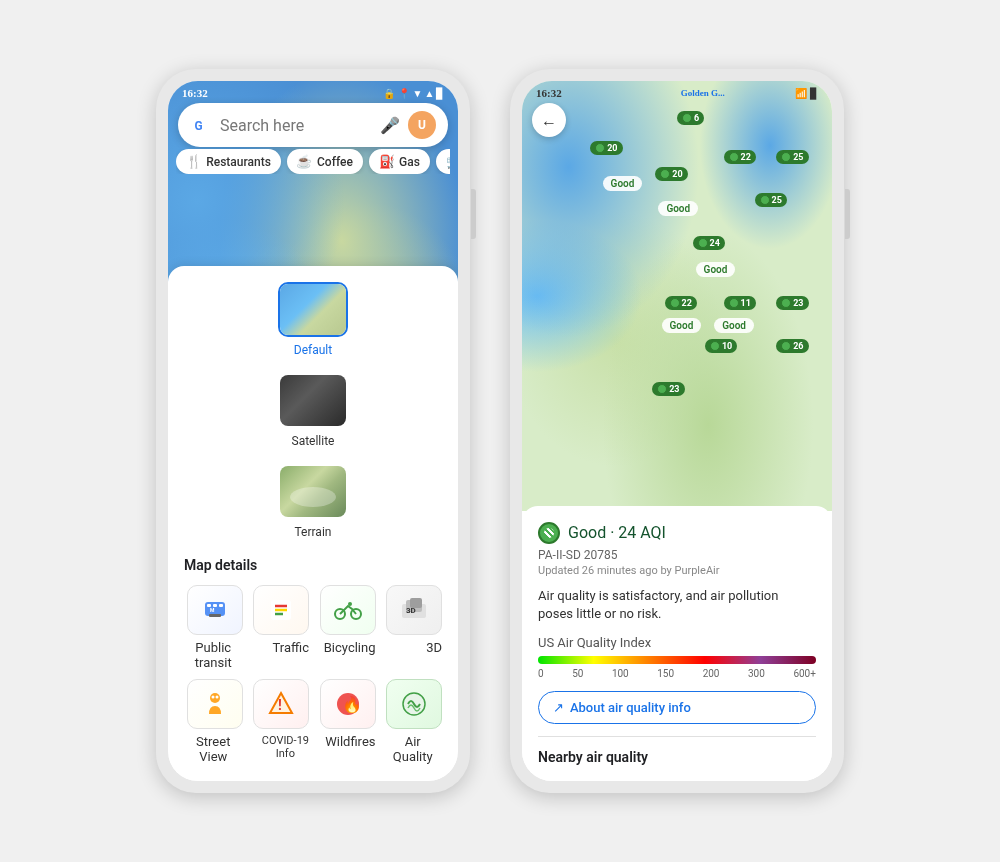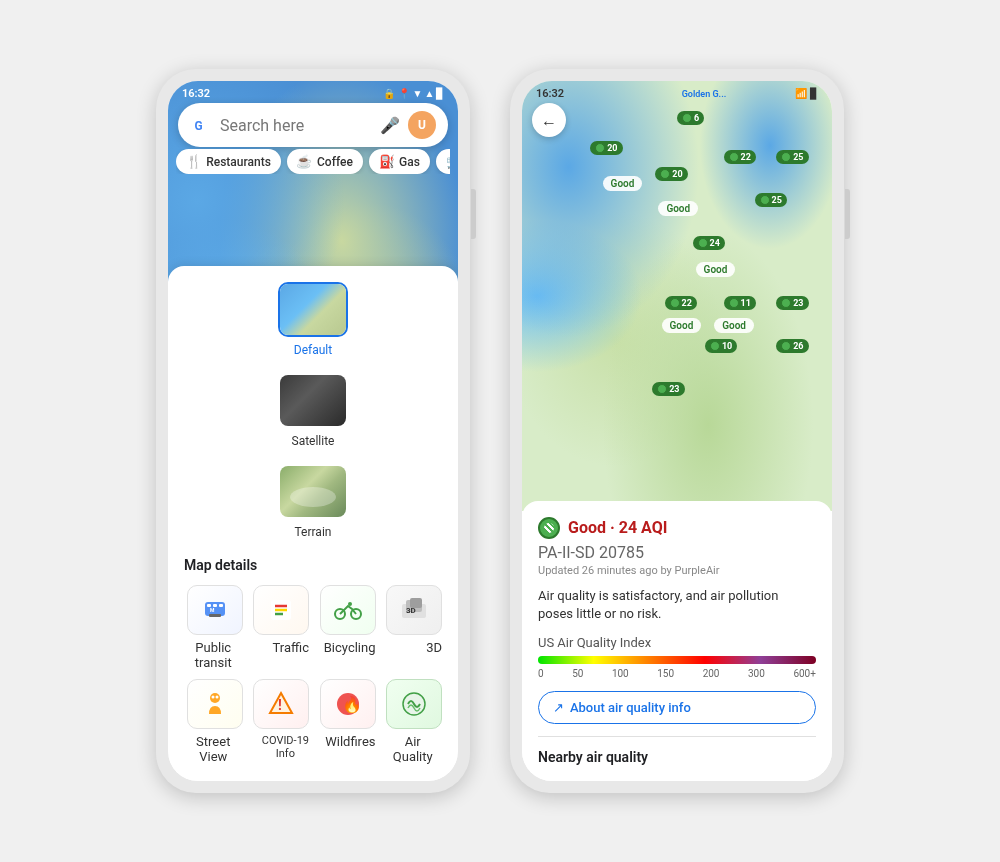--- a/index.html
+++ b/index.html
@@ -63,20 +63,21 @@
       align-items: center;
       padding: 6px 14px 2px;
       font-size: 11px;
       font-weight: 600;
       color: #fff;
       position: absolute;
       top: 0;
       left: 0;
       right: 0;
       z-index: 10;
+      font-family: Liberation Serif, serif;
     }
     .status-bar.dark { color: #333; }
 
     
     .map-area {
       width: 100%;
       height: 400px;
       background: linear-gradient(135deg, #4a90d9 0%, #5ba0e0 30%, #6bb5f0 60%, #3a7abf 100%);
       position: relative;
       overflow: hidden;
@@ -413,25 +414,25 @@
       content: '';
       width: 10px;
       height: 10px;
       background: repeating-linear-gradient(
         45deg, #fff 0px, #fff 2px, transparent 2px, transparent 4px
       );
       border-radius: 50%;
     }
     .aqi-title {
       font-size: 16px;
-      font-weight: 700;
-      color: #b91c1c;
+      font-weight: 400;
+      color: #14532d;
     }
     .aqi-subtitle {
-      font-size: 16px;
+      font-size: 12px;
       color: #666;
       margin-bottom: 2px;
     }
     .aqi-updated {
       font-size: 11px;
       color: #888;
       margin-bottom: 10px;
     }
     .aqi-desc {
       font-size: 13px;

